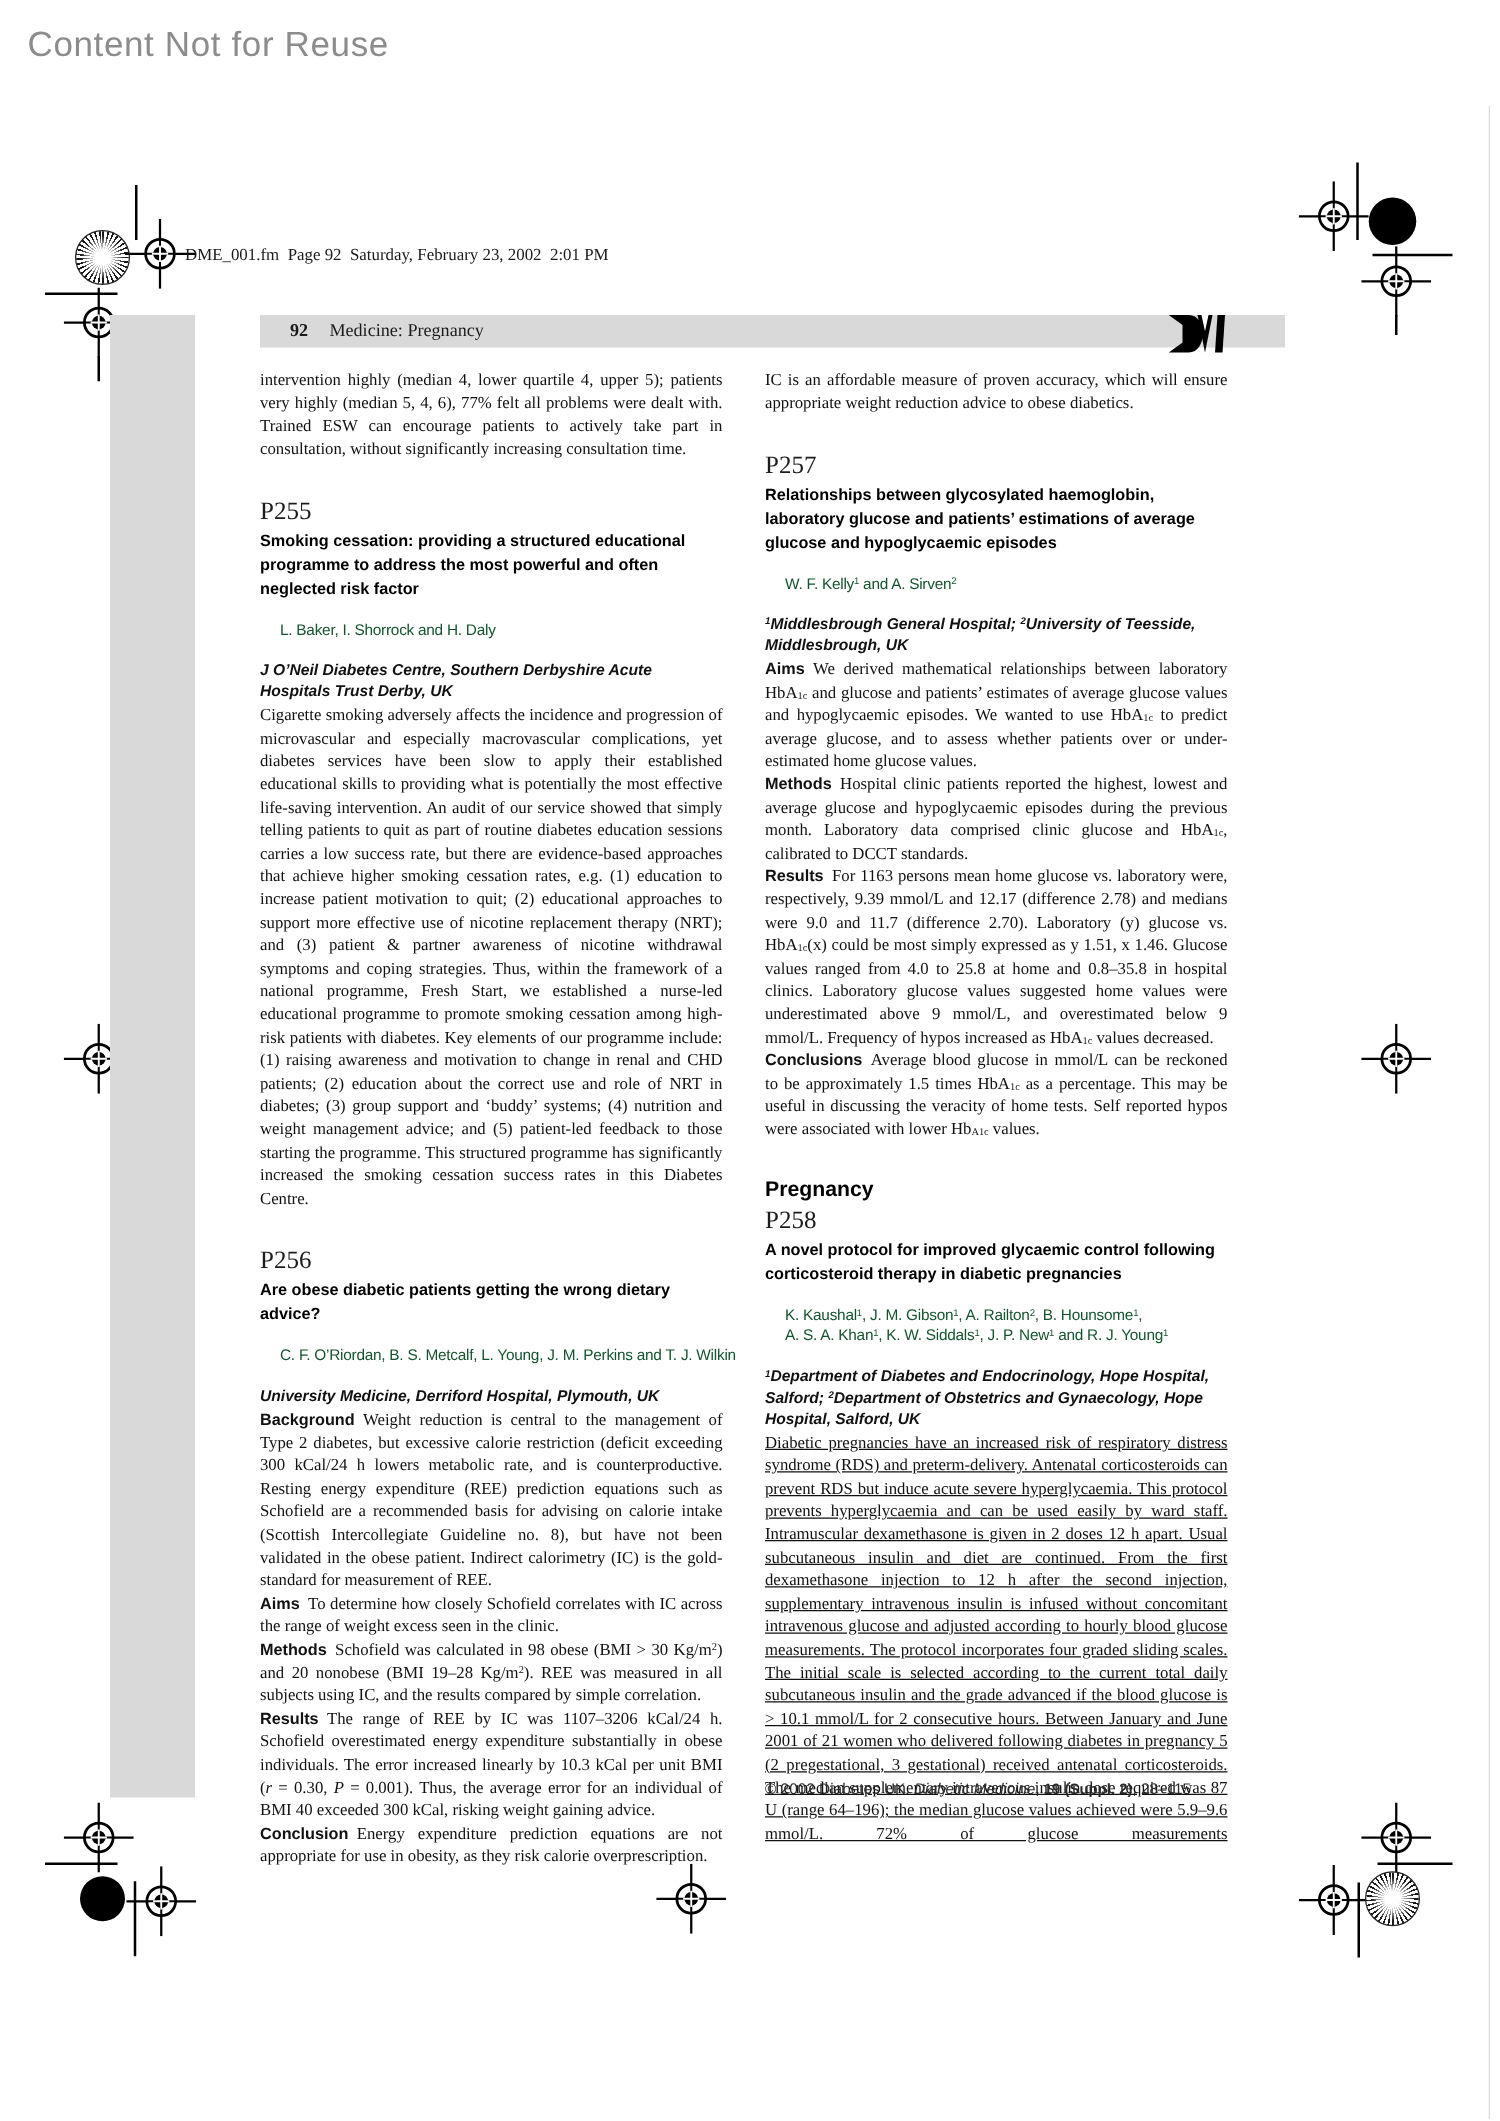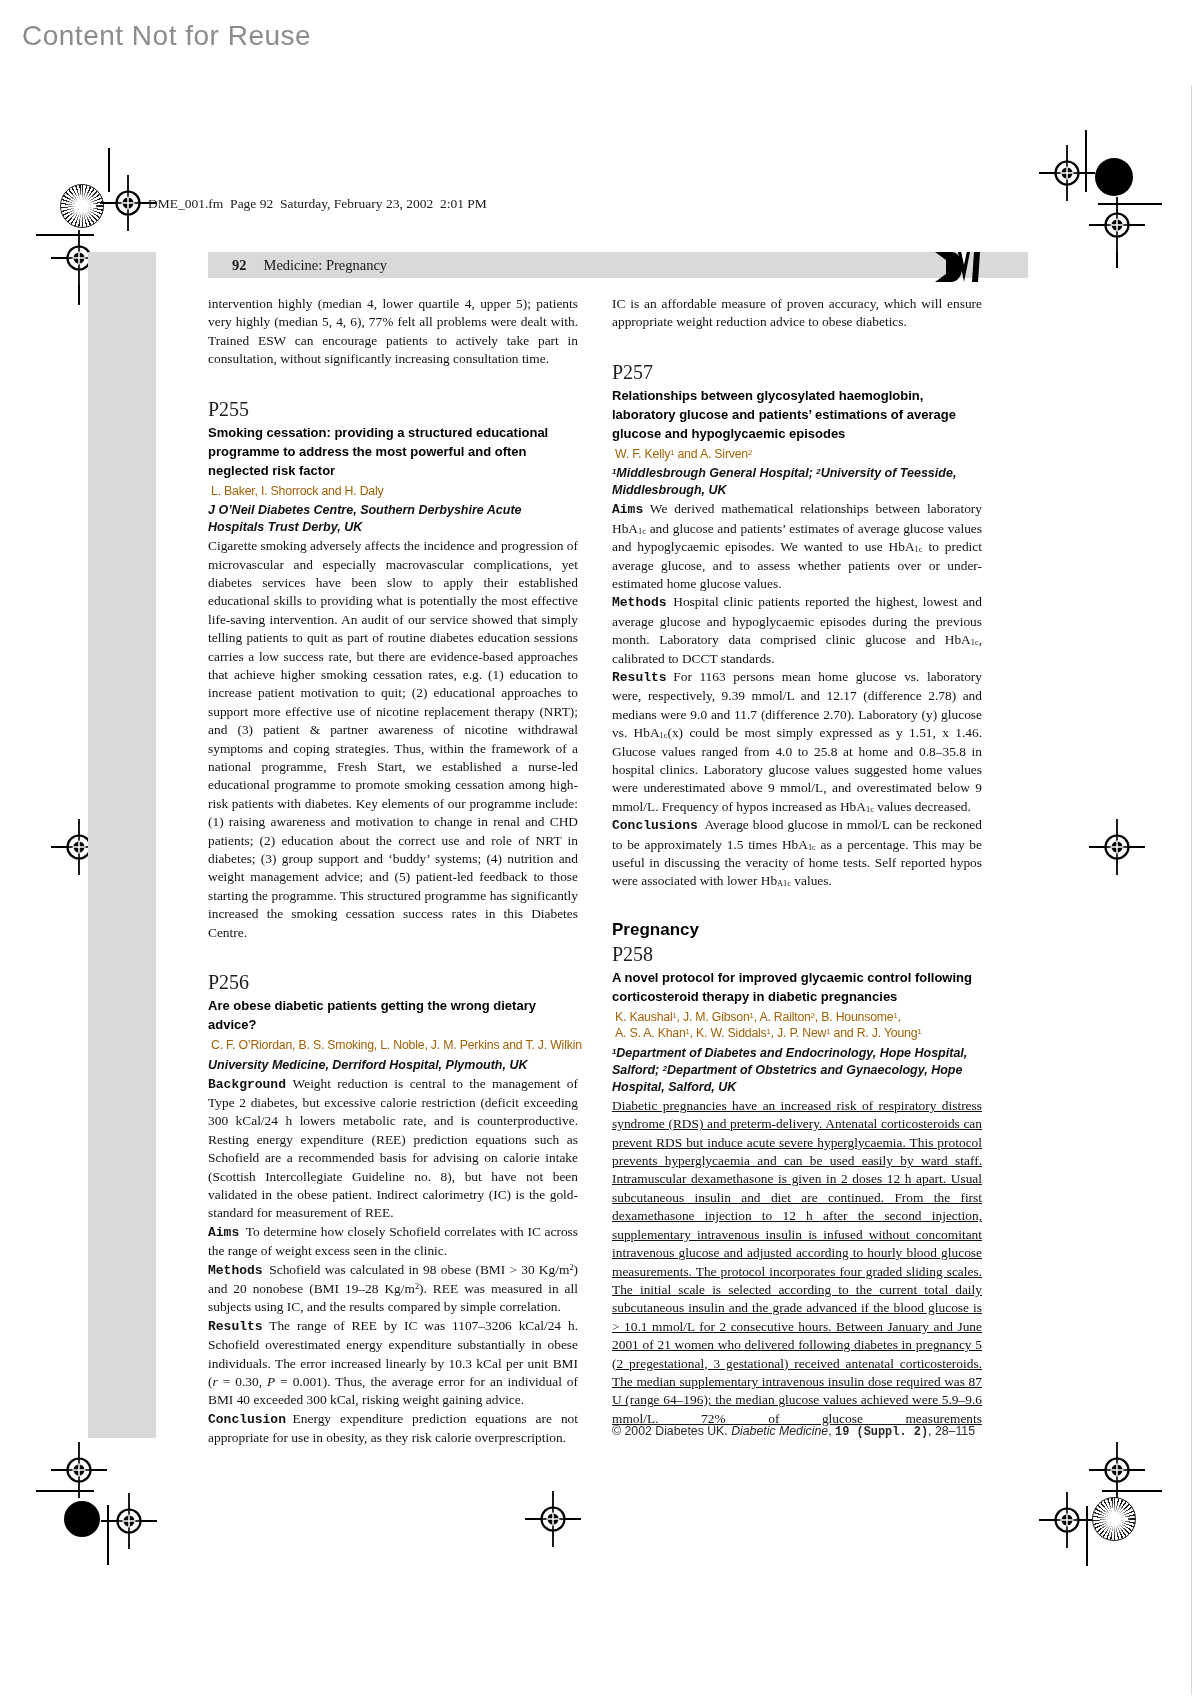--- a/index.html
+++ b/index.html
@@ -30,26 +30,26 @@
   .col{position:absolute;top:295px;width:370px;}
   #col-left{left:208px;}
   #col-right{left:612px;}
   .body-text{margin:0;font-size:13.4px;line-height:18.4px;text-align:justify;color:#111;}
   .abstract{margin-top:29px;}
   .abstract.after-section{margin-top:3px;}
   .abs-id{font-family:Liberation Serif, serif;font-size:20px;color:#1c1c1c;margin:0 0 2px;}
   .abs-title{font-family:"Liberation Sans",sans-serif;font-weight:bold;font-size:13px;
              line-height:19px;color:#000;margin:0 0 2px;}
   .abs-authors{font-family:"Liberation Sans",sans-serif;font-size:12.3px;line-height:16.5px;
-               margin:3px;white-space:nowrap;letter-spacing:-.2px;color:#a16207;}
+               margin:16px;white-space:nowrap;letter-spacing:-.2px;color:#14532d;}
   .abs-affil{font-family:"Liberation Sans",sans-serif;font-style:italic;font-weight:bold;
              font-size:12.5px;line-height:17px;margin:0 0 1px;color:#111;}
   .section-heading{font-family:"Liberation Sans",sans-serif;font-weight:bold;font-size:17px;
                    line-height:21px;color:#000;margin:28px 0 0;}
-  .rich-b{font-family:Liberation Mono, monospace;font-weight:bold;font-size:.97em;}
+  .rich-b{font-family:Liberation Sans, sans-serif;font-weight:bold;font-size:.97em;}
   .rich-i{font-style:italic;}
   sup{font-size:.62em;vertical-align:.45em;line-height:0;}
   sub{font-size:.62em;vertical-align:-.12em;line-height:0;}
   #col-right .abstract:last-child .body-text:last-child{text-align-last:justify;text-decoration:underline;}
   .footer{position:absolute;left:612px;top:1424px;width:372px;
           font-family:"Liberation Sans",sans-serif;font-size:12.3px;color:#2a2a2a;}
 </style>
 </head>
 <body>
 
@@ -160,21 +160,21 @@
       <div class="abstract">
         <div class="abs-id">P255</div>
         <h3 class="abs-title">Smoking cessation: providing a structured educational programme to address the most powerful and often neglected risk factor</h3>
         <p class="abs-authors">L. Baker, I. Shorrock and H. Daly</p>
         <p class="abs-affil">J O’Neil Diabetes Centre, Southern Derbyshire Acute Hospitals Trust Derby, UK</p>
         <p class="body-text">Cigarette smoking adversely affects the incidence and progression of microvascular and especially macrovascular complications, yet diabetes services have been slow to apply their established educational skills to providing what is potentially the most effective life-saving intervention. An audit of our service showed that simply telling patients to quit as part of routine diabetes education sessions carries a low success rate, but there are evidence-based approaches that achieve higher smoking cessation rates, e.g. (1) education to increase patient motivation to quit; (2) educational approaches to support more effective use of nicotine replacement therapy (NRT); and (3) patient &amp; partner awareness of nicotine withdrawal symptoms and coping strategies. Thus, within the framework of a national programme, Fresh Start, we established a nurse-led educational programme to promote smoking cessation among high-risk patients with diabetes. Key elements of our programme include: (1) raising awareness and motivation to change in renal and CHD patients; (2) education about the correct use and role of NRT in diabetes; (3) group support and ‘buddy’ systems; (4) nutrition and weight management advice; and (5) patient-led feedback to those starting the programme. This structured programme has significantly increased the smoking cessation success rates in this Diabetes Centre.</p>
       </div>
       <div class="abstract">
         <div class="abs-id">P256</div>
         <h3 class="abs-title">Are obese diabetic patients getting the wrong dietary advice?</h3>
-        <p class="abs-authors">C. F. O’Riordan, B. S. Smoking, L. Noble, J. M. Perkins and T. J. Wilkin</p>
+        <p class="abs-authors">C. F. O’Riordan, B. S. Metcalf, L. Young, J. M. Perkins and T. J. Wilkin</p>
         <p class="abs-affil">University Medicine, Derriford Hospital, Plymouth, UK</p>
         <p class="body-text"><span class="rich-b">Background</span> Weight reduction is central to the management of Type 2 diabetes, but excessive calorie restriction (deficit exceeding 300 kCal/24 h lowers metabolic rate, and is counterproductive. Resting energy expenditure (REE) prediction equations such as Schofield are a recommended basis for advising on calorie intake (Scottish Intercollegiate Guideline no. 8), but have not been validated in the obese patient. Indirect calorimetry (IC) is the gold-standard for measurement of REE.</p>
         <p class="body-text"><span class="rich-b">Aims</span> To determine how closely Schofield correlates with IC across the range of weight excess seen in the clinic.</p>
         <p class="body-text"><span class="rich-b">Methods</span> Schofield was calculated in 98 obese (BMI &gt; 30 Kg/m<sup>2</sup>) and 20 nonobese (BMI 19–28 Kg/m<sup>2</sup>). REE was measured in all subjects using IC, and the results compared by simple correlation.</p>
         <p class="body-text"><span class="rich-b">Results</span> The range of REE by IC was 1107–3206 kCal/24 h. Schofield overestimated energy expenditure substantially in obese individuals. The error increased linearly by 10.3 kCal per unit BMI (<span class="rich-i">r</span> = 0.30, <span class="rich-i">P</span> = 0.001). Thus, the average error for an individual of BMI 40 exceeded 300 kCal, risking weight gaining advice.</p>
         <p class="body-text"><span class="rich-b">Conclusion</span> Energy expenditure prediction equations are not appropriate for use in obesity, as they risk calorie overprescription.</p>
       </div>
     </div>
   <div class="col" id="col-right">
       <p class="body-text">IC is an affordable measure of proven accuracy, which will ensure appropriate weight reduction advice to obese diabetics.</p>

